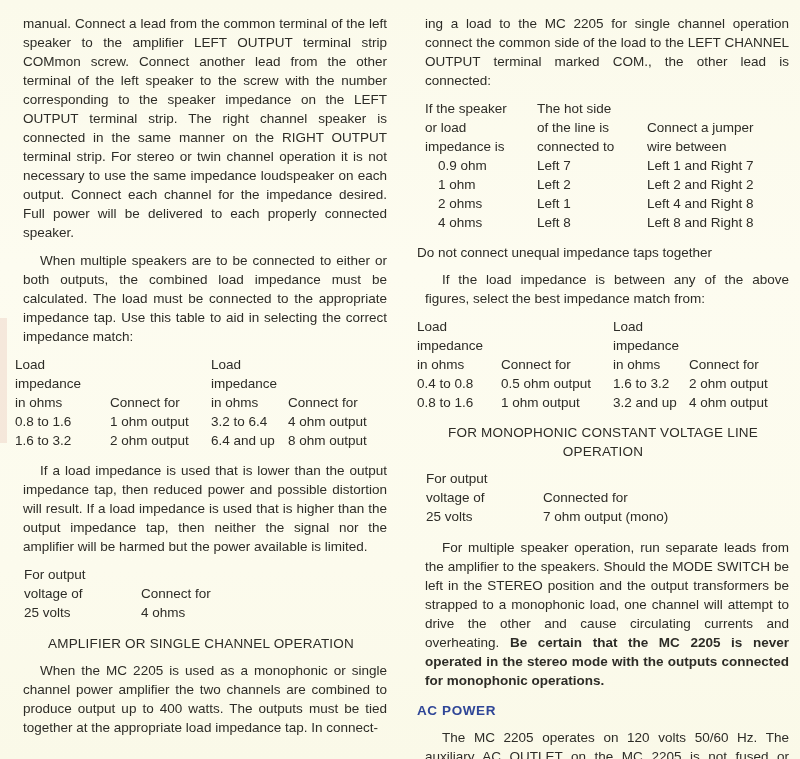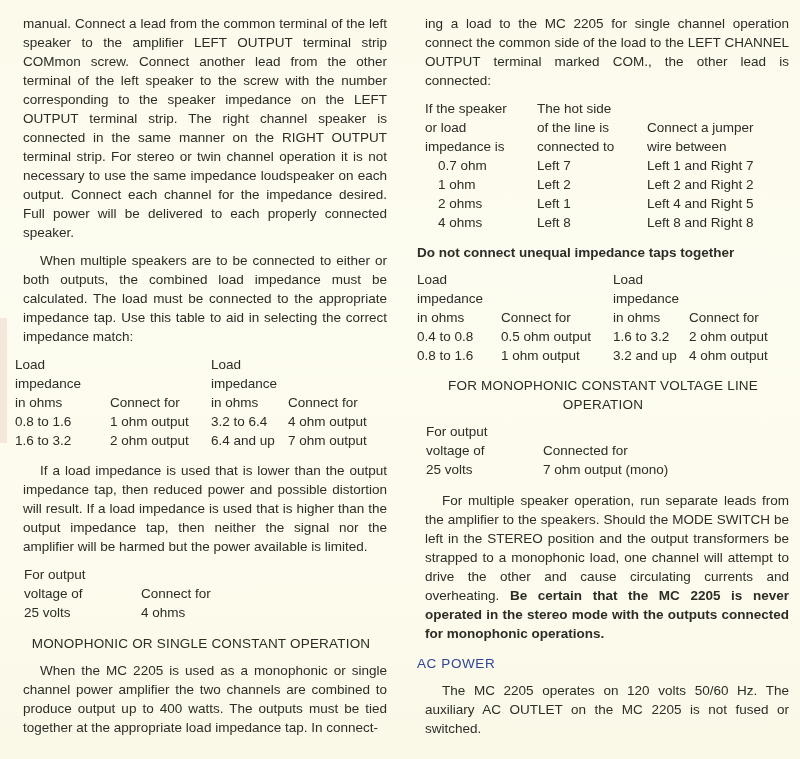--- a/index.html
+++ b/index.html
@@ -23,26 +23,26 @@
     text-align:justify;
   }
   .col p { margin:0 0 9px 8px; }
   .indent { text-indent:17px; }
   .heading {
     text-align:center;
     margin:10px 0 8px 0;
     letter-spacing:0.2px;
   }
   .bold-head {
-    font-weight:bold;
+    font-weight:normal;
     text-align:left;
     margin:11px 0 8px 0;
   }
   .blue-head {
-    font-weight:normal;
+    font-weight:bold;
     letter-spacing:0.6px;
     text-align:left;
     margin:11px 0 8px 0;
   }
   .tbl {
     display:grid;
     margin:5px 0 11px 0;
     text-align:left;
     line-height:19px;
   }
@@ -83,65 +83,66 @@
 impedance
 in ohms</div>
       <div class="th">Connect for</div>
       <div class="td">0.8 to 1.6</div>
       <div class="td">1 ohm output</div>
       <div class="td">3.2 to 6.4</div>
       <div class="td">4 ohm output</div>
       <div class="td">1.6 to 3.2</div>
       <div class="td">2 ohm output</div>
       <div class="td">6.4 and up</div>
-      <div class="td">7 ohm output</div>
+      <div class="td">8 ohm output</div>
     </div>
 
     <p class="indent">If a load impedance is used that is lower than the output impedance tap, then reduced power and possible distortion will result. If a load impedance is used that is higher than the output impedance tap, then neither the signal nor the amplifier will be harmed but the power available is limited.</p>
 
 
     <div class="tbl tv">
       <div class="th">For output
 voltage of
 25 volts</div>
       <div class="th">Connect for
 4 ohms</div>
     </div>
 
-    <div class="heading">MONOPHONIC OR SINGLE CONSTANT OPERATION</div>
+    <div class="heading">AMPLIFIER OR SINGLE CHANNEL OPERATION</div>
     <p class="indent">When the MC 2205 is used as a monophonic or single channel power amplifier the two channels are combined to produce output up to 400 watts. The outputs must be tied together at the appropriate load impedance tap. In connect-</p>
   </div>
 
   <div class="col">
     <p>ing a load to the MC 2205 for single channel operation connect the common side of the load to the LEFT CHANNEL OUTPUT terminal marked COM., the other lead is connected:</p>
 
     <div class="tbl t3">
       <div class="th">If the speaker
 or load
 impedance is</div>
       <div class="th">The hot side
 of the line is
 connected to</div>
       <div class="th">Connect a jumper
 wire between</div>
-      <div class="td ind">0.7 ohm</div>
+      <div class="td ind">0.9 ohm</div>
       <div class="td">Left 7</div>
       <div class="td">Left 1 and Right 7</div>
       <div class="td ind">1 ohm</div>
       <div class="td">Left 2</div>
       <div class="td">Left 2 and Right 2</div>
       <div class="td ind">2 ohms</div>
       <div class="td">Left 1</div>
-      <div class="td">Left 4 and Right 5</div>
+      <div class="td">Left 4 and Right 8</div>
       <div class="td ind">4 ohms</div>
       <div class="td">Left 8</div>
       <div class="td">Left 8 and Right 8</div>
     </div>
 
     <div class="bold-head">Do not connect unequal impedance taps together</div>
+    <p class="indent">If the load impedance is between any of the above figures, select the best impedance match from:</p>
 
     <div class="tbl t4b">
       <div class="th">Load
 impedance
 in ohms</div>
       <div class="th">Connect for</div>
       <div class="th">Load
 impedance
 in ohms</div>
       <div class="th">Connect for</div>

